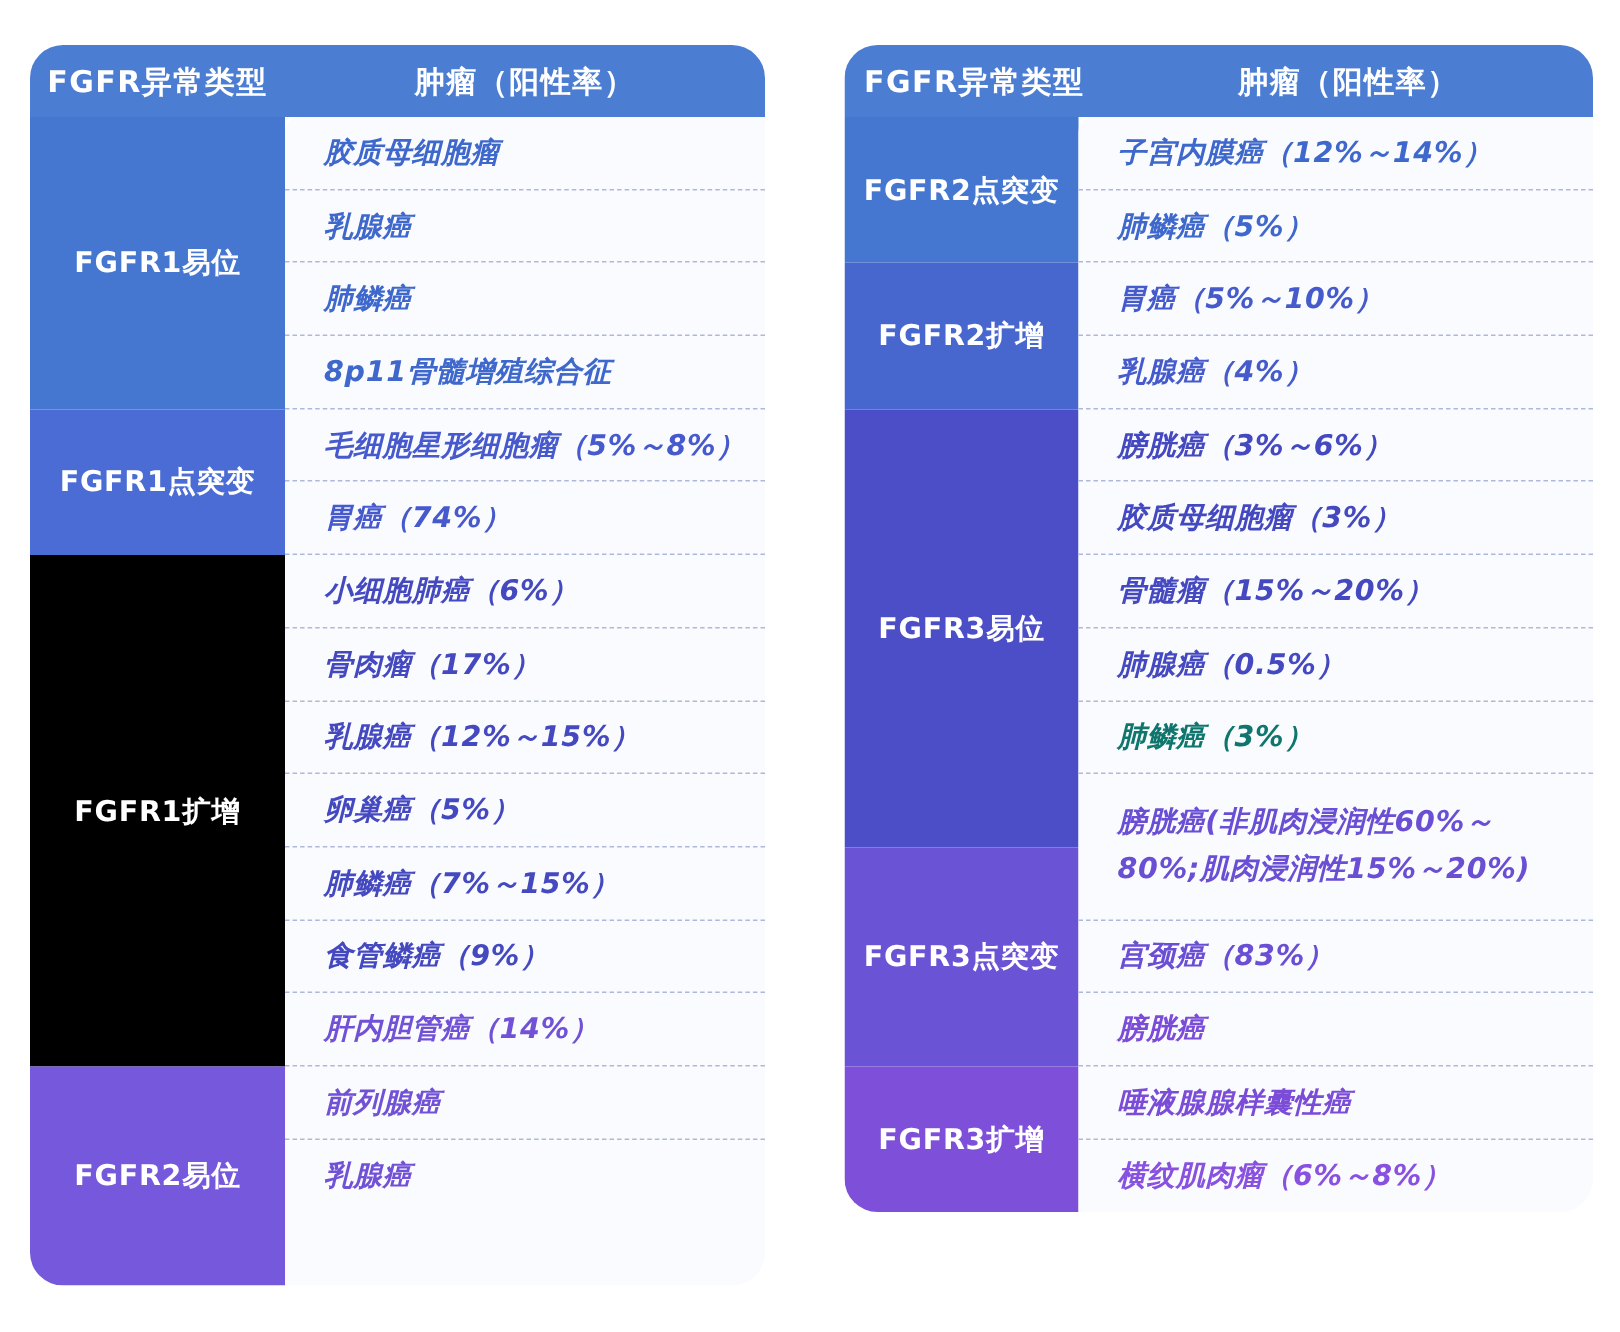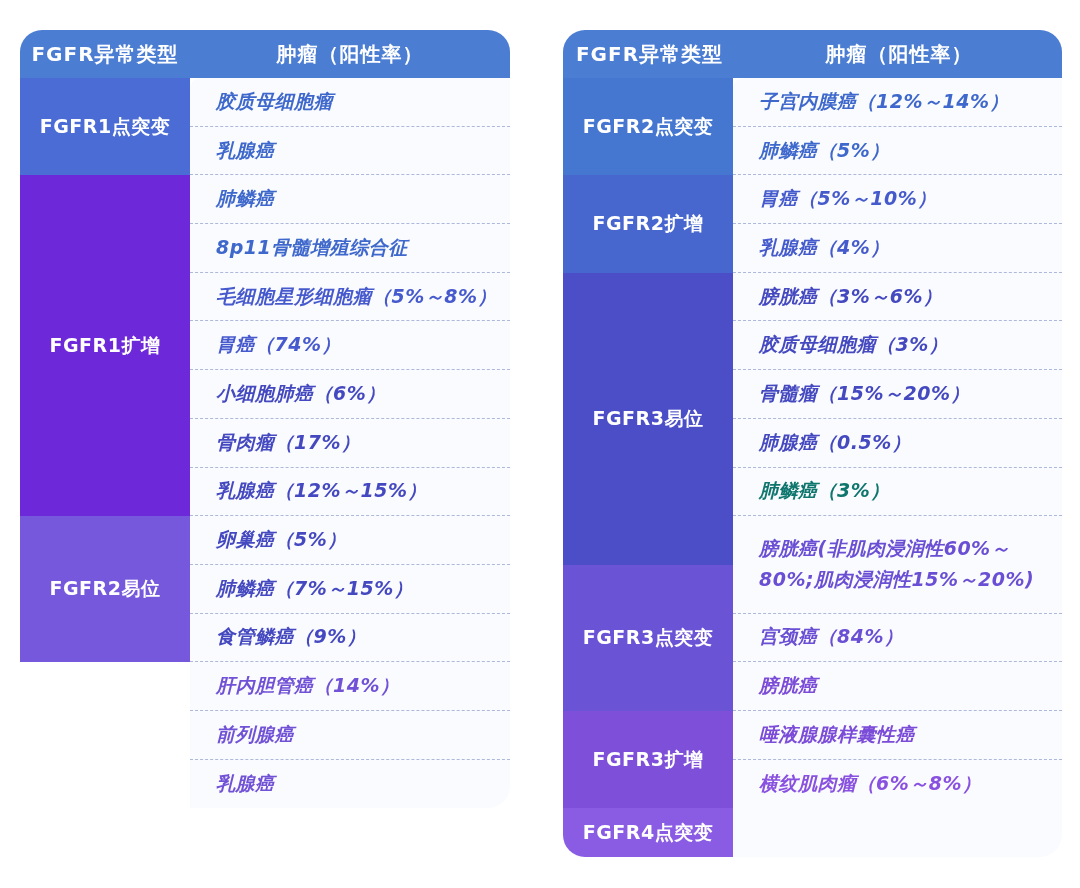--- a/index.html
+++ b/index.html
@@ -15,21 +15,21 @@
   .card-left  { left:20px;  width:490px; }
   .card-right { left:563px; width:499px; }
   .t-header { height:48px; display:flex; align-items:center; color:#ffffff;
     font-size:20px; font-weight:700; letter-spacing:1px; }
   .card-left  .t-header .h1 { width:170px; text-align:center; }
   .card-right .t-header .h1 { width:173px; text-align:center; }
   .t-header .h2 { flex:1; text-align:center; }
   .t-body { display:flex; align-items:stretch; }
   .left-col { display:flex; flex-direction:column; }
   .card-left  .left-col { width:170px; }
-  .card-right .left-col { width:170px; }
+  .card-right .left-col { width:156px; }
   .section { display:flex; align-items:center; justify-content:center;
     color:#ffffff; font-size:19px; font-weight:700; letter-spacing:0.5px; text-align:center; }
   .content { flex:1; display:flex; flex-direction:column; border-radius:10px 0 0 0;font-style:italic; }
   .row { height:var(--ru); display:flex; align-items:center;
     padding:0 12px 0 26px; font-size:19px; font-weight:700;
     border-bottom:1px dashed var(--divider); letter-spacing:0.5px; }
   .row.double { height:calc(var(--ru) * 2); line-height:1.65; }
   .content .row:last-child { border-bottom:none; }
   
   .h1u { height:calc(var(--ru) * 1); }
@@ -44,22 +44,23 @@
 
 <div class="page">
 
   <div class="card card-left">
     <div class="t-header" style="background: rgb(75, 125, 211);">
       <div class="h1">FGFR异常类型</div>
       <div class="h2">肿瘤（阳性率）</div>
     </div>
     <div class="t-body">
       <div class="left-col">
+        <div class="section h4u" style="background: rgb(69, 119, 209);">FGFR1易位</div>
         <div class="section h2u" style="background: rgb(74, 108, 212);">FGFR1点突变</div>
-        <div class="section h7u" style="background: #6d28d9;">FGFR1扩增</div>
+        <div class="section h7u" style="background: #000000;">FGFR1扩增</div>
         <div class="section h3u" style="background: rgb(117, 88, 220);">FGFR2易位</div>
       </div>
       <div class="content" style="background: rgb(250, 251, 254);">
         <div class="row" style="color: rgb(62, 104, 203);">胶质母细胞瘤</div>
         <div class="row" style="color: rgb(62, 104, 203);">乳腺癌</div>
         <div class="row" style="color: rgb(62, 104, 203);">肺鳞癌</div>
         <div class="row" style="color: rgb(62, 104, 203);">8p11骨髓增殖综合征</div>
         <div class="row" style="color: rgb(70, 89, 205);">毛细胞星形细胞瘤（5%～8%）</div>
         <div class="row" style="color: rgb(70, 89, 205);">胃癌（74%）</div>
         <div class="row" style="color: rgb(69, 73, 192);">小细胞肺癌（6%）</div>
@@ -80,34 +81,33 @@
       <div class="h1">FGFR异常类型</div>
       <div class="h2">肿瘤（阳性率）</div>
     </div>
     <div class="t-body">
       <div class="left-col">
         <div class="section h2u" style="background: rgb(69, 119, 209);">FGFR2点突变</div>
         <div class="section h2u" style="background: rgb(71, 103, 207);">FGFR2扩增</div>
         <div class="section h6u" style="background: rgb(75, 78, 199);">FGFR3易位</div>
         <div class="section h3u" style="background: rgb(107, 83, 214);">FGFR3点突变</div>
         <div class="section h2u" style="background: rgb(126, 80, 218);">FGFR3扩增</div>
-        <div class="section h1u" style="background: rgb(138, 92, 228);">FGFR4点突变</div>
       </div>
       <div class="content" style="background: rgb(250, 251, 254);">
         <div class="row" style="color: rgb(62, 104, 203);">子宫内膜癌（12%～14%）</div>
         <div class="row" style="color: rgb(62, 104, 203);">肺鳞癌（5%）</div>
         <div class="row" style="color: rgb(69, 91, 204);">胃癌（5%～10%）</div>
         <div class="row" style="color: rgb(69, 91, 204);">乳腺癌（4%）</div>
         <div class="row" style="color: rgb(69, 73, 192);">膀胱癌（3%～6%）</div>
         <div class="row" style="color: rgb(69, 73, 192);">胶质母细胞瘤（3%）</div>
         <div class="row" style="color: rgb(69, 73, 192);">骨髓瘤（15%～20%）</div>
         <div class="row" style="color: rgb(69, 73, 192);">肺腺癌（0.5%）</div>
         <div class="row" style="color: #0f766e;">肺鳞癌（3%）</div>
         <div class="row double" style="color: rgb(106, 78, 212);">膀胱癌(非肌肉浸润性60%～80%;肌肉浸润性15%～20%)</div>
-        <div class="row" style="color: rgb(106, 78, 212);">宫颈癌（84%）</div>
+        <div class="row" style="color: rgb(106, 78, 212);">宫颈癌（83%）</div>
         <div class="row" style="color: rgb(123, 76, 216);">膀胱癌</div>
         <div class="row" style="color: rgb(123, 76, 216);">唾液腺腺样囊性癌</div>
         <div class="row" style="color: rgb(137, 81, 224);">横纹肌肉瘤（6%～8%）</div>
       </div>
     </div>
   </div>
 
 </div>
 
 </body></html>

